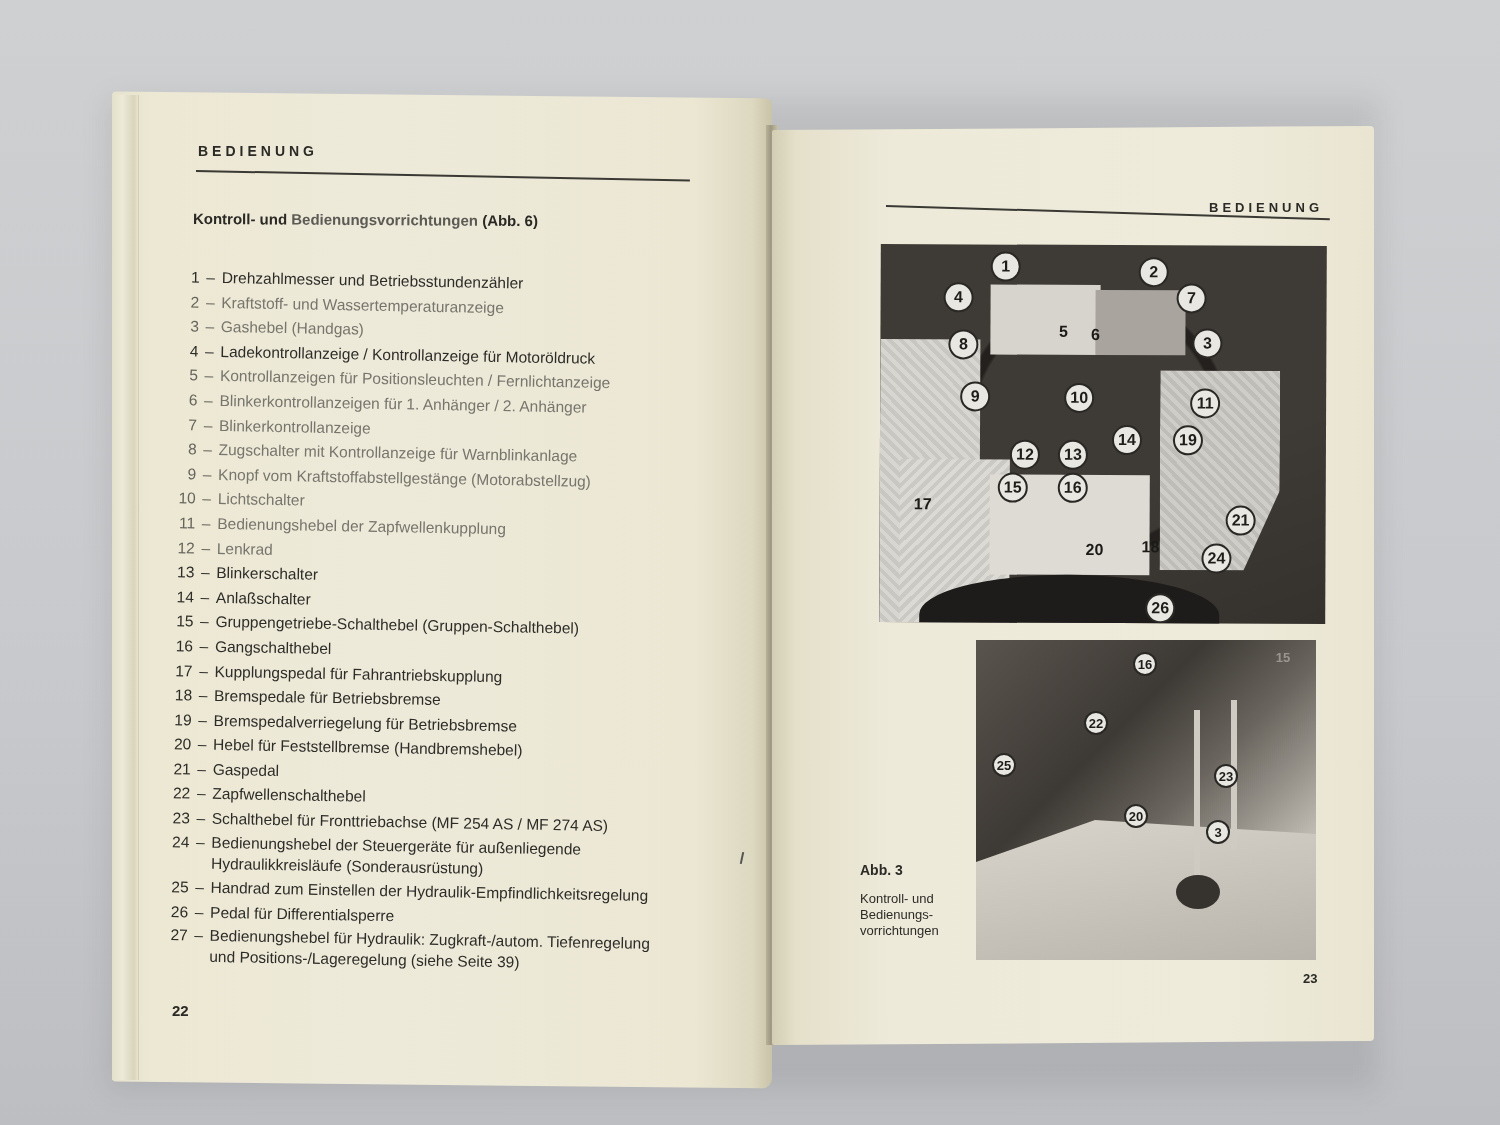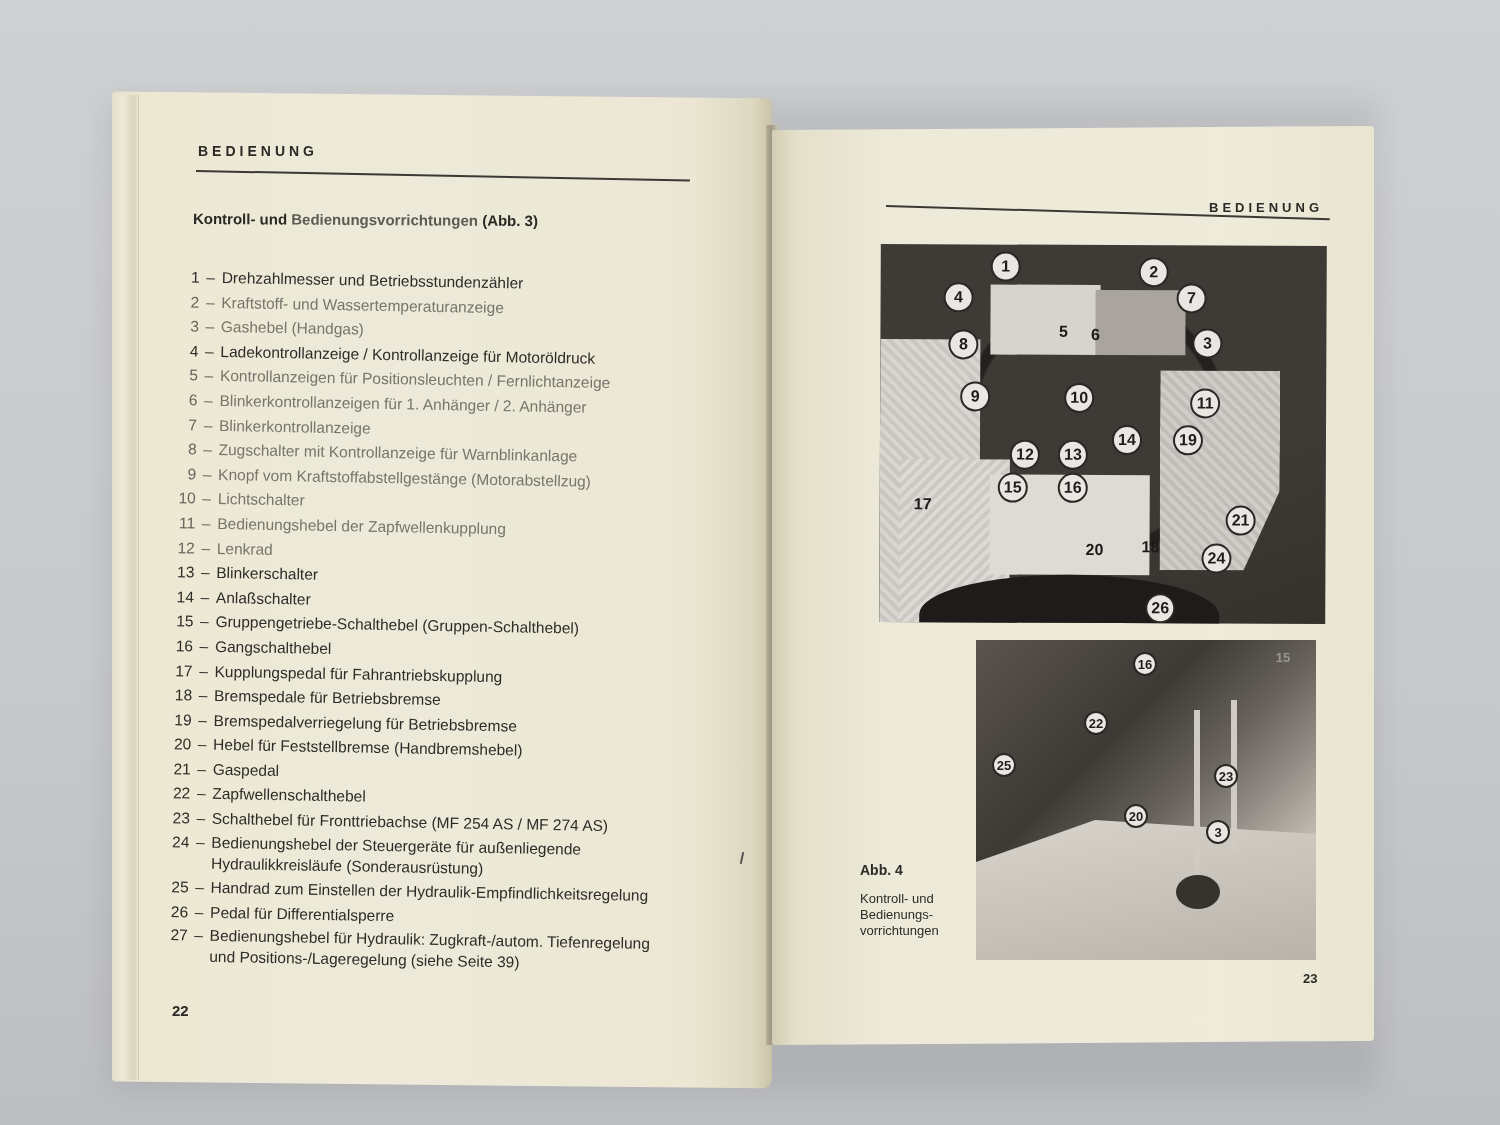--- a/index.html
+++ b/index.html
@@ -130,21 +130,21 @@
 
 <div class="page-left"></div>
 <div class="page-left-edge"></div>
 
 <div class="running-head" style="left:198px; top:143px;">BEDIENUNG</div>
 <div class="rule" style="left:196px; top:170px; width:494px; transform:rotate(1.1deg);"></div>
 
 <div class="section-title">
   <span>Kontroll- und</span>
   <span class="light">Bedienungsvorrichtungen</span>
-  <span>(Abb. 3)</span>
+  <span>(Abb. 6)</span>
 </div>
 
 <div class="legend-list">
   <div class="legend-item">
       <span class="num">1</span>
       <span class="dash">–</span>
       <span class="txt">Drehzahlmesser und Betriebsstundenzähler</span>
     </div>
   <div class="legend-item faded">
       <span class="num">2</span>
@@ -329,17 +329,17 @@
   <div class="callout small" style="left:295px; top:5px; background:transparent; border:none; color:#9a968e;">15</div>
   <div class="callout small" style="left:157px; top:12px;">16</div>
   <div class="callout small" style="left:108px; top:71px;">22</div>
   <div class="callout small" style="left:238px; top:124px;">23</div>
   <div class="callout small" style="left:16px; top:113px;">25</div>
   <div class="callout small" style="left:148px; top:164px;">20</div>
   <div class="callout small" style="left:230px; top:180px;">3</div>
 </div>
 
 <div class="caption">
-  <div class="fig">Abb. 4</div>
+  <div class="fig">Abb. 3</div>
   <div class="desc">Kontroll- und Bedienungs-vorrichtungen</div>
 </div>
 
 <div class="page-number" style="left:1303px; top:971px; font-size:13px;">23</div>
 
 </body></html>

